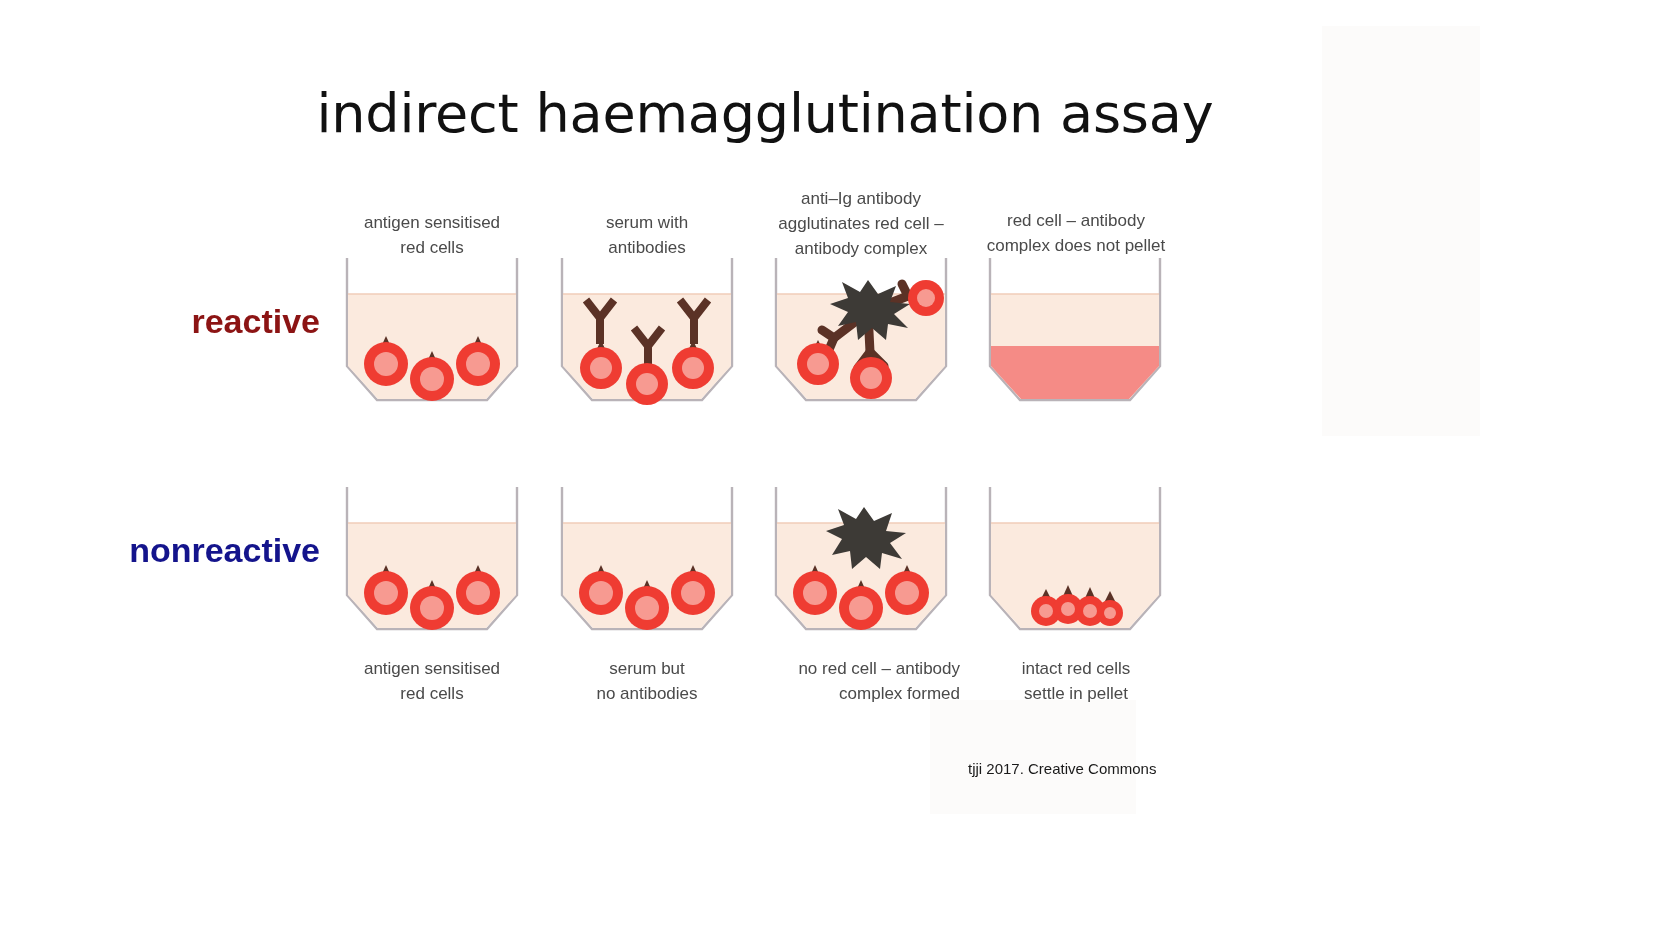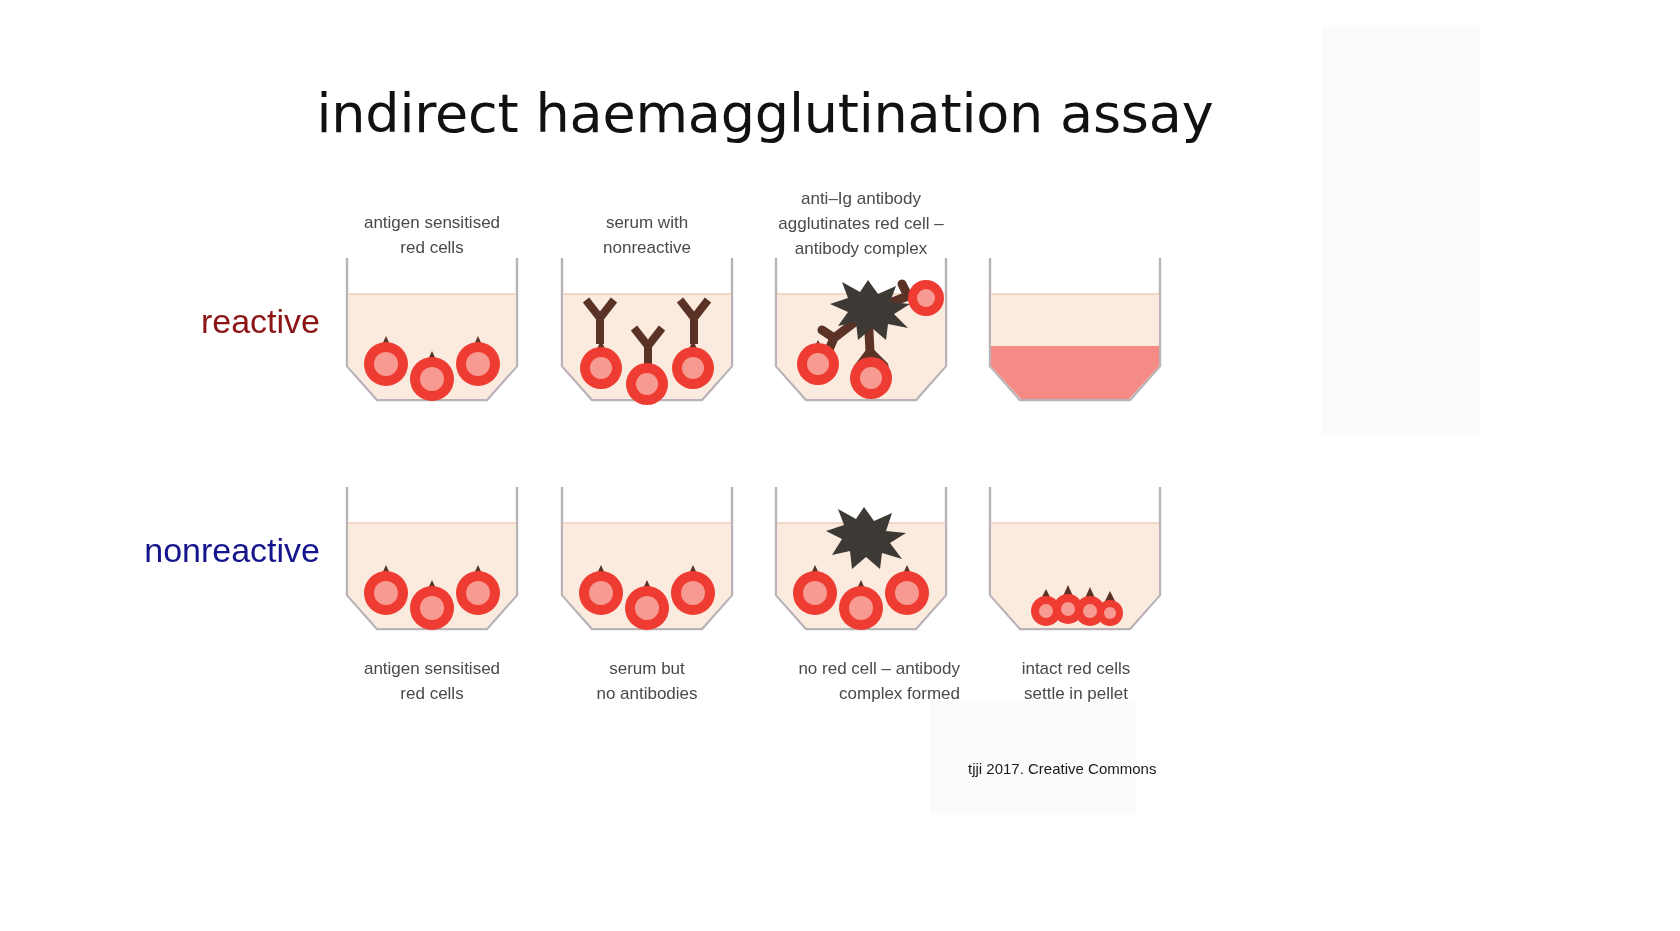--- a/index.html
+++ b/index.html
@@ -37,21 +37,21 @@
     letter-spacing: -0.2px;
     white-space: nowrap;
   }
 
   
   .row-label {
     position: absolute;
     text-align: right;
     font-family: "Liberation Sans", sans-serif;
     font-size: 34px;
-    font-weight: 400;
+    font-weight: 700;
     white-space: nowrap;
   }
   .row-label.reactive {
     color: #8c1414;
     left: 30px;
     top: 302px;
     width: 290px;
   }
   .row-label.nonreactive {
     color: #14148c;
@@ -107,24 +107,26 @@
   <div class="wash" style="left:930px;top:700px;width:206px;height:114px;"></div>
 
   <div class="title">indirect haemagglutination assay</div>
 
   <div class="row-label reactive">reactive</div>
   <div class="row-label nonreactive">nonreactive</div>
 
   <div class="caption hdr" style="left:342px;top:210px;width:180px;">antigen sensitised
 red cells</div>
   <div class="caption hdr" style="left:557px;top:210px;width:180px;">serum with
-nonreactive</div>
+antibodies</div>
   <div class="caption hdr" style="left:762px;top:186px;width:198px;">anti–Ig antibody
 agglutinates red cell –
 antibody complex</div>
+  <div class="caption hdr" style="left:966px;top:208px;width:220px;">red cell – antibody
+complex does not pellet</div>
 
   <div class="well" style="left:343px;top:256px;">
     <svg viewBox="0 0 178 148">
       <path d="M4 2 L4 110 L34 144 L144 144 L174 110 L174 2" fill="none" stroke="#b9b3b8" stroke-width="2.4" stroke-linejoin="miter"></path>
       <path d="M5 38 L173 38 L173 110 L143 143 L35 143 L5 110 Z" fill="#fbeade"></path>
       <path d="M5 38 L173 38" stroke="#f0cdb8" stroke-width="1.6"></path>
 
       <g>
         <path d="M43 80 L53 102 L33 102 Z" fill="#5b3226"></path>
         <circle cx="43" cy="108" r="22" fill="#ef3c32"></circle>

